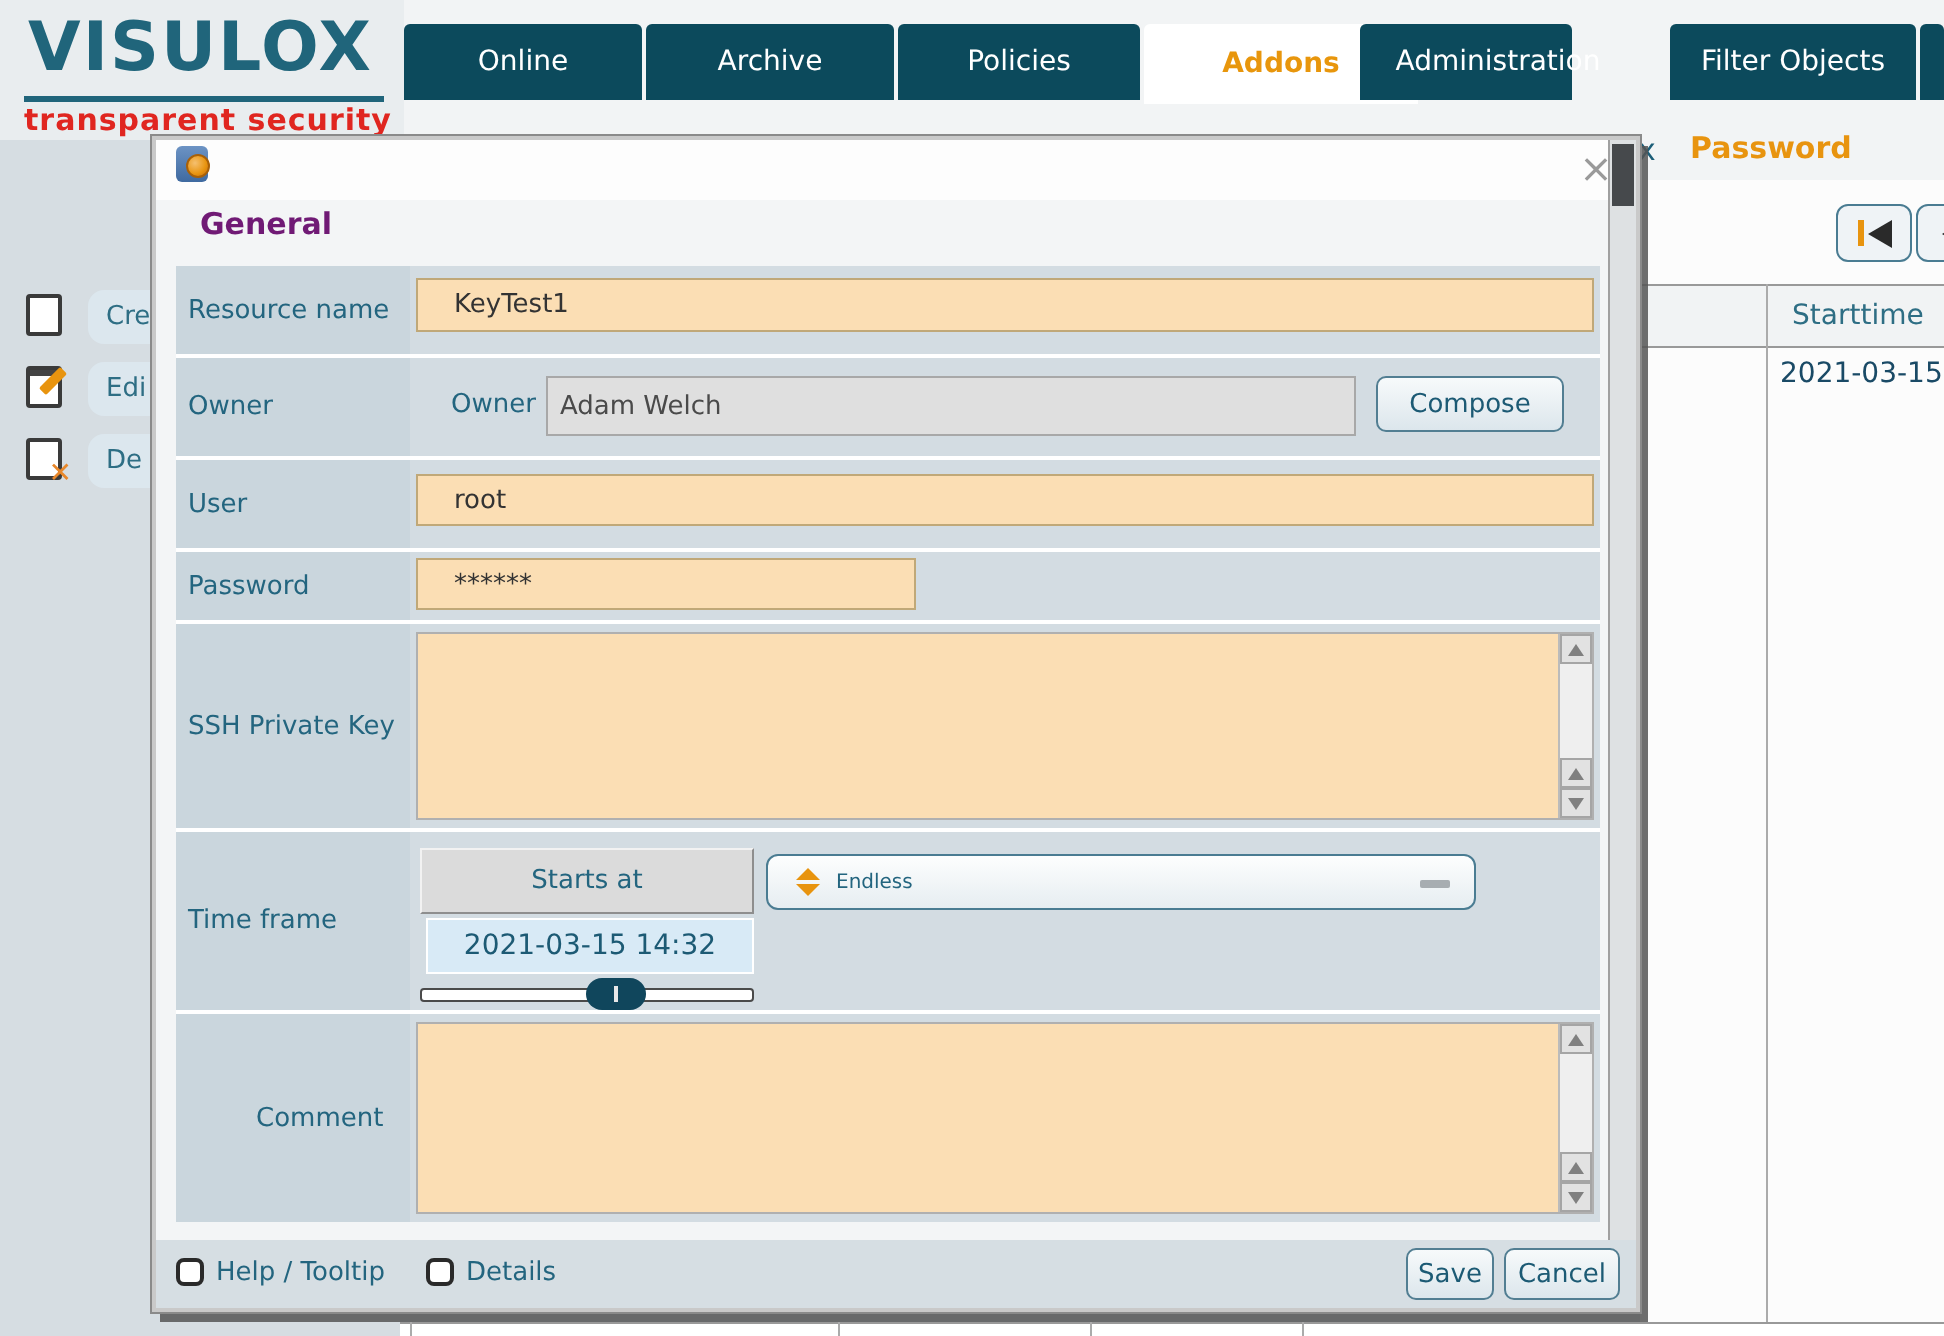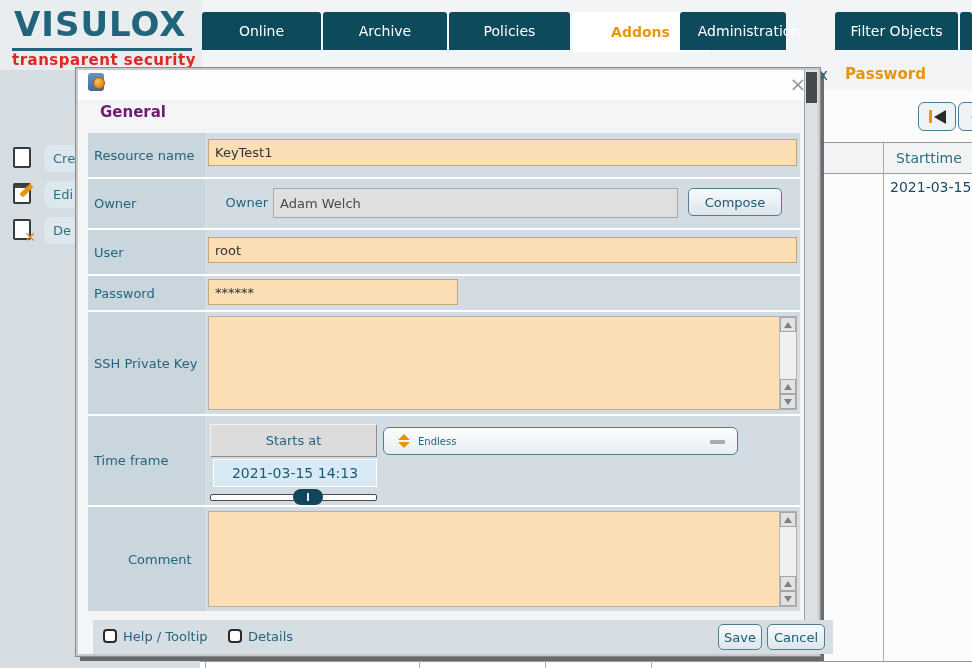--- a/index.html
+++ b/index.html
@@ -63,21 +63,21 @@
   .m-tab { position:absolute; left:22px; top:33px; font-size:15px; font-weight:bold; color:#701a75; cursor:pointer;}
   .m-scroll { position:absolute; left:726px; top:0; width:14px; height:584px; background:#DEE1E3; border-left:1px solid #A0A0A0; }
   .m-thumb  { position:absolute; left:1px; top:2px; width:11px; height:31px; background:#46494C; cursor:pointer;}
   
   .form { position:absolute; left:10px; top:63px; width:712px; height:478px; background:#FFFFFF; }
   .row-label { position:absolute; left:0; width:134px; background:#CAD6DD; display:flex; align-items:center; padding-left:6px; color:#23657F; }
   .row-field { position:absolute; left:117px; width:595px; background:#D3DCE2; }
   .r1{top:0;height:44px;} .r2{top:46px;height:49px;} .r3{top:97px;height:44px;} .r4{top:143px;height:34px;}
   .r5{top:179px;height:102px;} .r6{top:283px;height:89px;} .r7{top:374px;height:104px;padding-left:40px;}
   .peach-input { position:absolute; background:#FBDEB4; border:1px solid #C0A878; font-family:inherit;
-                 font-size:13px; color:#333; padding-left:6px; }
+                 font-size:13px; color:#333; padding-left:18px; }
   .in1{left:3px;top:6px;width:589px;height:27px;}
   .in3{left:3px;top:7px;width:589px;height:26px;}
   .in4{left:3px;top:3px;width:250px;height:26px;}
   .owner-lbl { position:absolute; left:8px; top:16px; width:55px; text-align:right; color:#23657F; }
   .owner-input { position:absolute; left:68px; top:9px; width:405px; height:30px; background:#DFDFDF;
                  border:1px solid #A8A8A8; color:#4A4A4A; font-family:inherit; font-size:13px; padding-left:6px; }
   .btn { border:1px solid #527E92; border-radius:5px; background:linear-gradient(#F7FAFB,#DCE6EC);
          color:#1C5A74; font-family:inherit; font-size:13px; cursor:pointer; }
   .compose-btn { position:absolute; left:483px; top:9px; width:94px; height:28px; }
   
@@ -101,21 +101,21 @@
   .dia-dn { width:0;height:0;border-left:6px solid transparent;border-right:6px solid transparent;border-top:6px solid #E8940F; }
   .endless-lbl { margin-left:8px; font-size:10px; color:#23657F; }
   .endless-handle { position:absolute; right:12px; top:12px; width:15px; height:4px; background:#A7ADB1; border-radius:1px; }
   .datebox { position:absolute; left:8px; top:43px; width:164px; height:28px; background:#D8EAF6; border:1px solid #FFFFFF;
              display:flex; align-items:center; justify-content:center; font-size:14px; color:#1C5A74; }
   .slider-track { position:absolute; left:5px; top:78px; width:167px; height:7px; background:#FFFFFF;
                   border:1px solid #4A4A4A; border-radius:2px; }
   .slider-thumb { position:absolute; left:88px; top:73px; width:30px; height:16px; background:#10465C; border-radius:8px; cursor:pointer;}
   .slider-tick { position:absolute; left:14px; top:4px; width:2px; height:8px; background:#E8E8E8; }
   
-  .m-footer { position:absolute; left:0; top:550px; width:740px; height:34px; background:#D6DEE3;margin-left:15px; }
+  .m-footer { position:absolute; left:0; top:550px; width:740px; height:34px; background:#D6DEE3; }
   .chk { position:absolute; top:9px; width:14px; height:14px; background:#FFFFFF; border:2px solid #2A2A2A; border-radius:4px; cursor:pointer; }
   .chk1{left:10px;} .chk2{left:135px;}
   .chk-lbl { position:absolute; top:9px; font-size:13px; color:#23657F; }
   .cl1{left:30px;} .cl2{left:155px;}
   .save-btn   { position:absolute; left:625px; top:4px; width:44px; height:26px; }
   .cancel-btn { position:absolute; left:674px; top:4px; width:58px; height:26px; }
 </style>
 </head>
 <body>
 
@@ -231,21 +231,21 @@
     <div class="row-field r6">
       <button class="startsat-btn">Starts at</button>
       <div class="endless">
         <span class="diamond">
           <span class="dia-up"></span>
           <span class="dia-dn"></span>
         </span>
         <span class="endless-lbl">Endless</span>
         <span class="endless-handle"></span>
       </div>
-      <div class="datebox">2021-03-15 14:13</div>
+      <div class="datebox">2021-03-15 14:32</div>
       <div class="slider-track"></div>
       <div class="slider-thumb">
         <span class="slider-tick"></span>
       </div>
     </div>
 
     <div class="row-label r7">Comment</div>
     <div class="row-field r7">
       <div class="ta-wrap ta7">
         <textarea class="ta-area" style=""></textarea>

